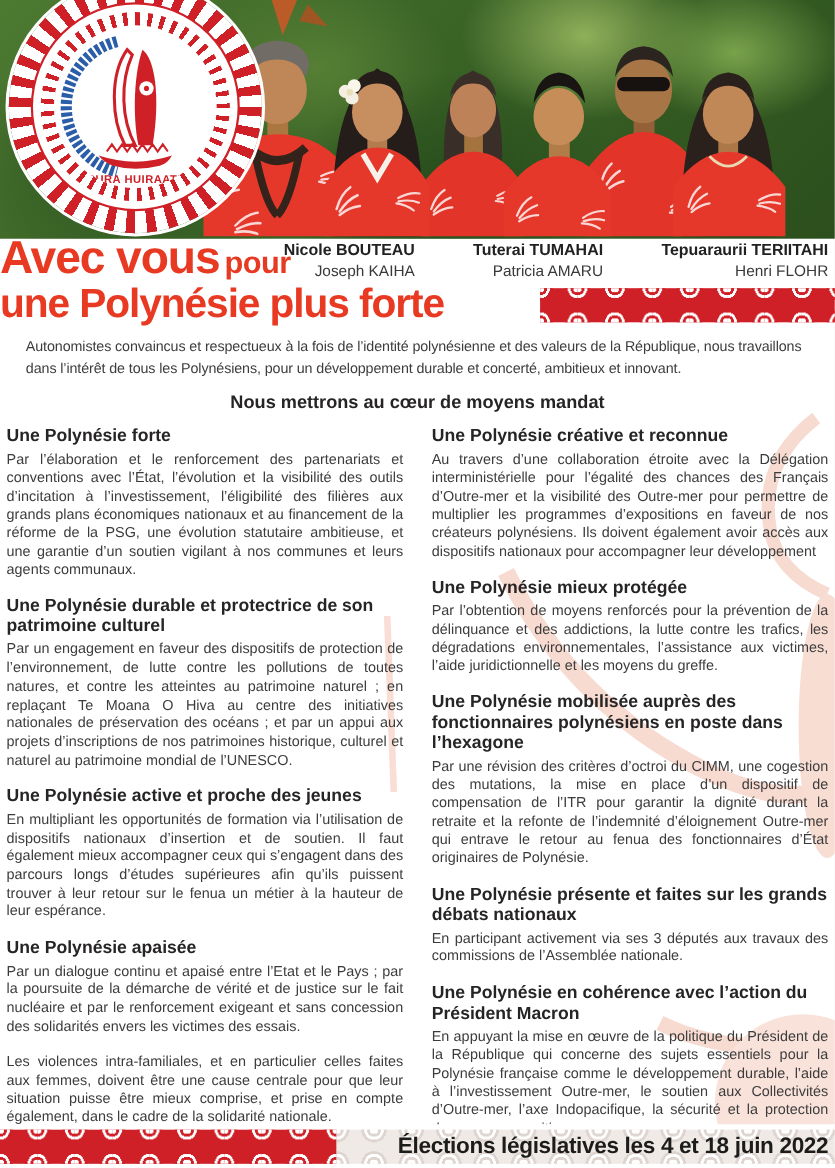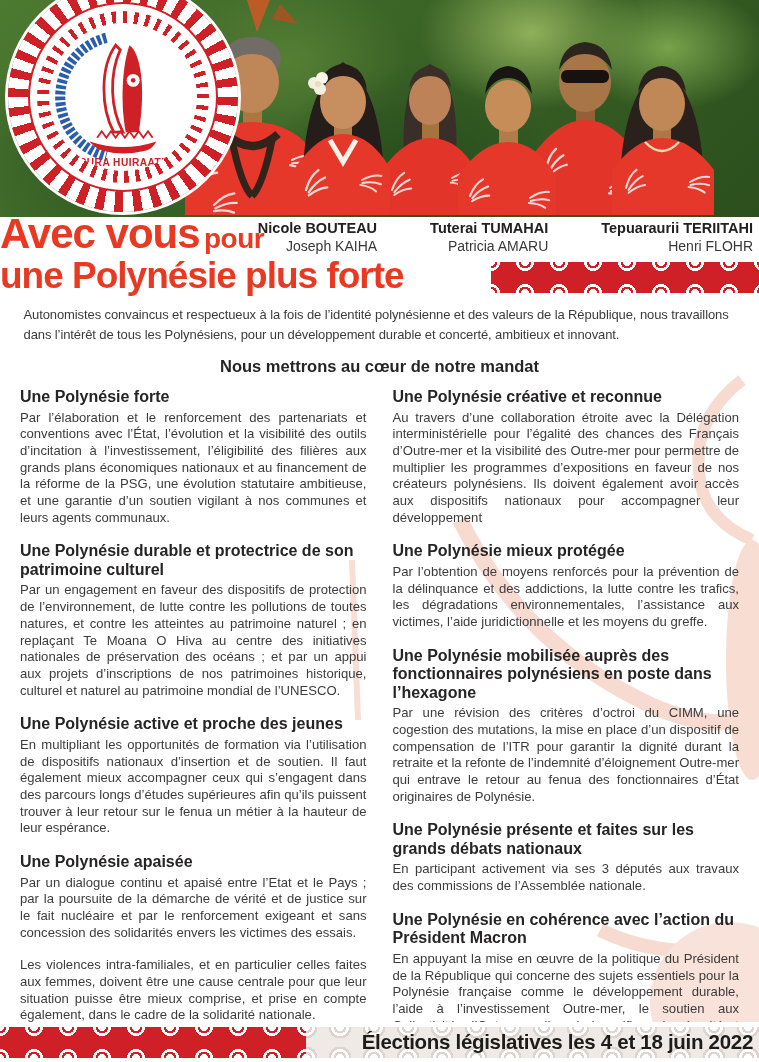--- a/index.html
+++ b/index.html
@@ -58,21 +58,21 @@
       radial-gradient(circle at 0 100%,    #fff 4px,#ddd4d0 4px 6.5px,#fff 6.5px 9px,#ddd4d0 9px 11.5px,rgba(255,255,255,0) 11.5px),
       radial-gradient(circle at 100% 100%, #fff 4px,#ddd4d0 4px 6.5px,#fff 6.5px 9px,#ddd4d0 9px 11.5px,rgba(255,255,255,0) 11.5px);
     background-size:34px 31px;
   }
   .band-title{position:absolute;right:0;top:45px;width:268px;height:31px;}
   
   .intro{margin:12px auto 12px;max-width:712px;text-align:left;
     font-size:13px;line-height:20px;color:#3c3c3c;letter-spacing:-0.1px;}
   .mandate{margin:12px 0 12px;text-align:center;font-size:16.5px;font-weight:bold;color:#262424;}
   
-  .columns{position:relative;z-index:1;display:flex;gap:26px;padding:0 20px;height:648px;overflow:hidden;}
+  .columns{position:relative;z-index:1;display:flex;gap:26px;padding:0 6px;height:648px;overflow:hidden;}
   .col{flex:1;min-width:0;}
   .section{margin-bottom:16px;}
   .section h3{margin:0 0 3px;font-size:16px;line-height:18.5px;font-weight:bold;color:#262424;}
   .section p{margin:0;font-size:13.1px;line-height:16.7px;text-align:justify;color:#3c3c3c;}
   
   .watermark{position:absolute;left:0;top:330px;z-index:0;}
   
   .footer{position:absolute;left:0;right:0;bottom:0;height:40px;background:#fff;z-index:2;}
   .band-red{position:absolute;left:0;top:5px;width:306px;height:31px;}
   .band-faint{position:absolute;left:306px;right:0;top:5px;height:31px;}
@@ -201,21 +201,21 @@
       </div>
       <div class="name-col">
         <div class="name-main">Tepuaraurii TERIITAHI</div>
         <div class="name-sub">Henri FLOHR</div>
       </div>
     </div>
     <div class="band-title tatau"></div>
   </div>
 
   <p class="intro">Autonomistes convaincus et respectueux à la fois de l’identité polynésienne et des valeurs de la République, nous travaillons dans l’intérêt de tous les Polynésiens, pour un développement durable et concerté, ambitieux et innovant.</p>
-  <div class="mandate">Nous mettrons au cœur de notre mandat</div>
+  <div class="mandate">Nous mettrons au cœur de moyens mandat</div>
 
   <svg class="watermark" width="759" height="700" viewBox="0 0 759 700">
     <path d="M460 190 Q520 310 640 370 Q700 400 745 390" fill="none" stroke="#f7dbd1" stroke-width="16"></path>
     <path d="M742 50 Q690 90 700 150 Q706 190 752 210" fill="none" stroke="#f7dbd1" stroke-width="12"></path>
     <path d="M352 230 L358 390" fill="none" stroke="#f8ded5" stroke-width="6"></path>
     <ellipse cx="752" cy="330" rx="26" ry="120" fill="#f8ddd3"></ellipse>
     <path d="M600 600 Q660 630 745 618" fill="none" stroke="#f7dbd1" stroke-width="14"></path>
     <circle cx="730" cy="672" r="80" fill="#f9e2da"></circle>
   </svg>
 

